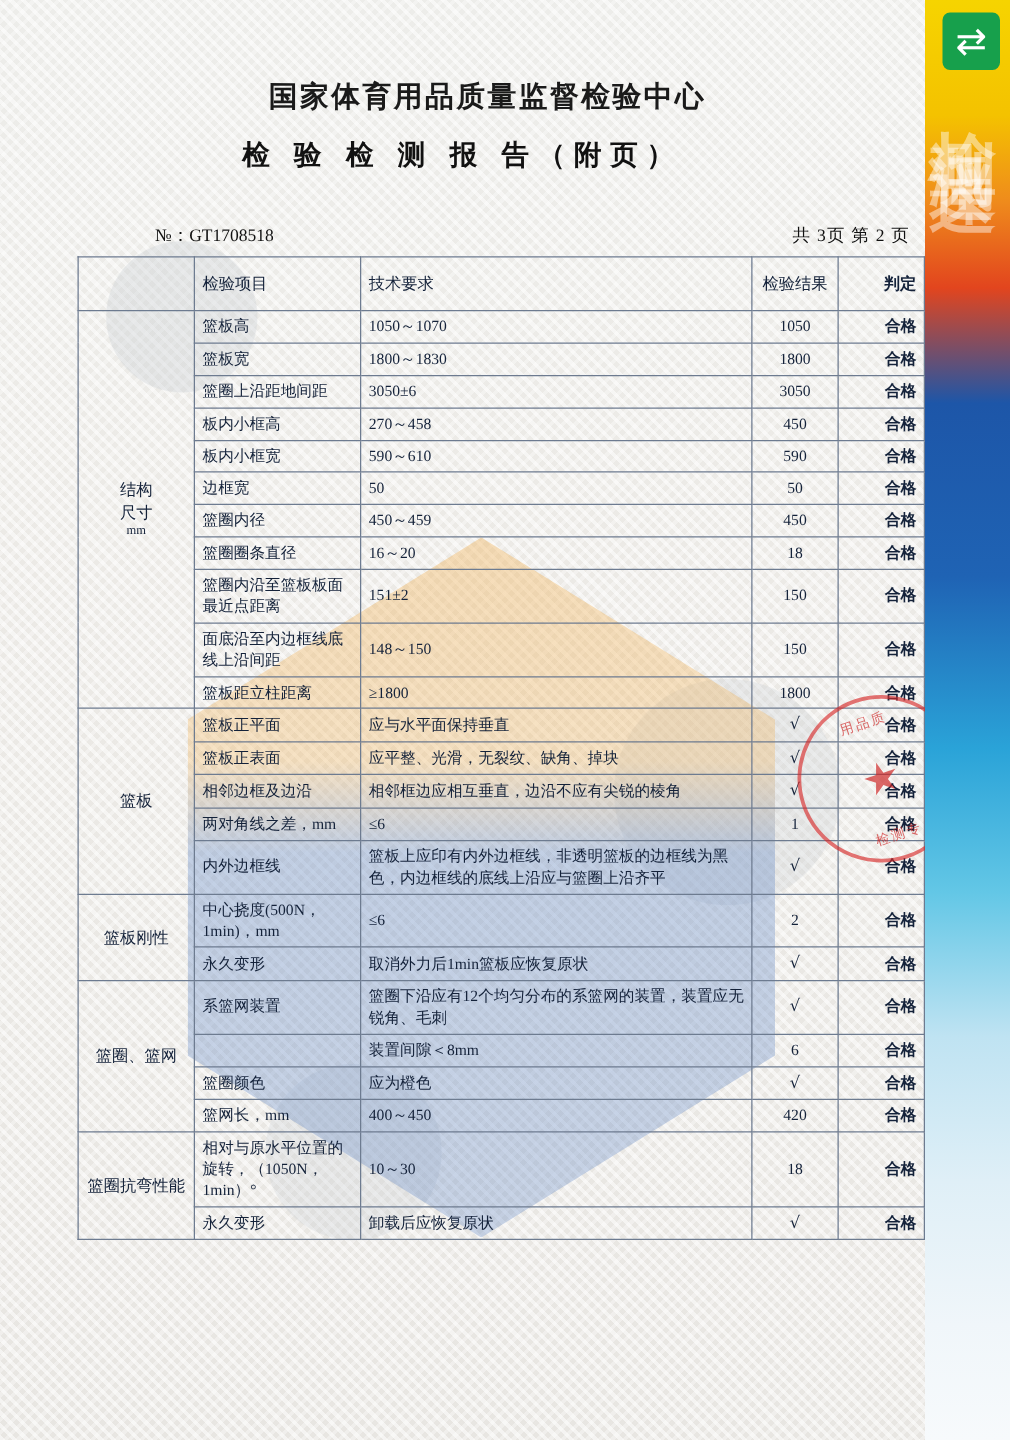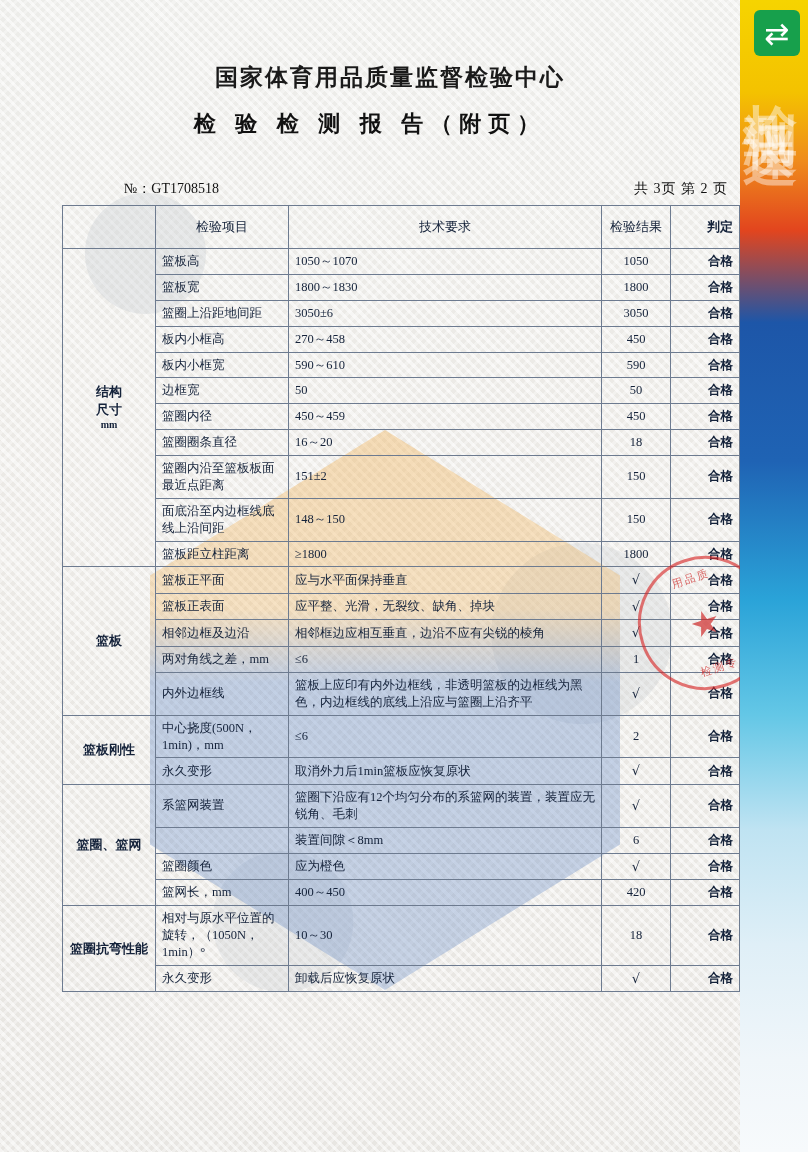--- a/index.html
+++ b/index.html
@@ -88,27 +88,27 @@
     font-size:12.5px;color:#14223a;
     background:rgba(255,255,255,.0);
   }
   td,th{
     border:1px solid #6d7b90;
     padding:4px 6px;
     vertical-align:middle;
     font-weight:normal;
     line-height:1.35;
   }
-  th{text-align:center;font-size:13px;height:34px;}
+  th{text-align:left;font-size:13px;height:34px;}
   .c-item{width:120px;}
   .c-group{width:80px;text-align:center;}
   .c-req{}
   .c-res{width:56px;text-align:center;}
   .c-ver{width:56px;text-align:right;font-weight:bold;}
-  .grp{text-align:center;font-size:13px;font-weight:bold;}
+  .grp{text-align:center;font-size:13px;}
   .grp small{font-size:10px;display:block;}
   .chk{font-family:"DejaVu Sans",sans-serif;font-size:13px;}
 </style>
 </head>
 <body>
 
 <div id="page">
 
   <div class="wm-shape" id="wm-hex"></div>
 

